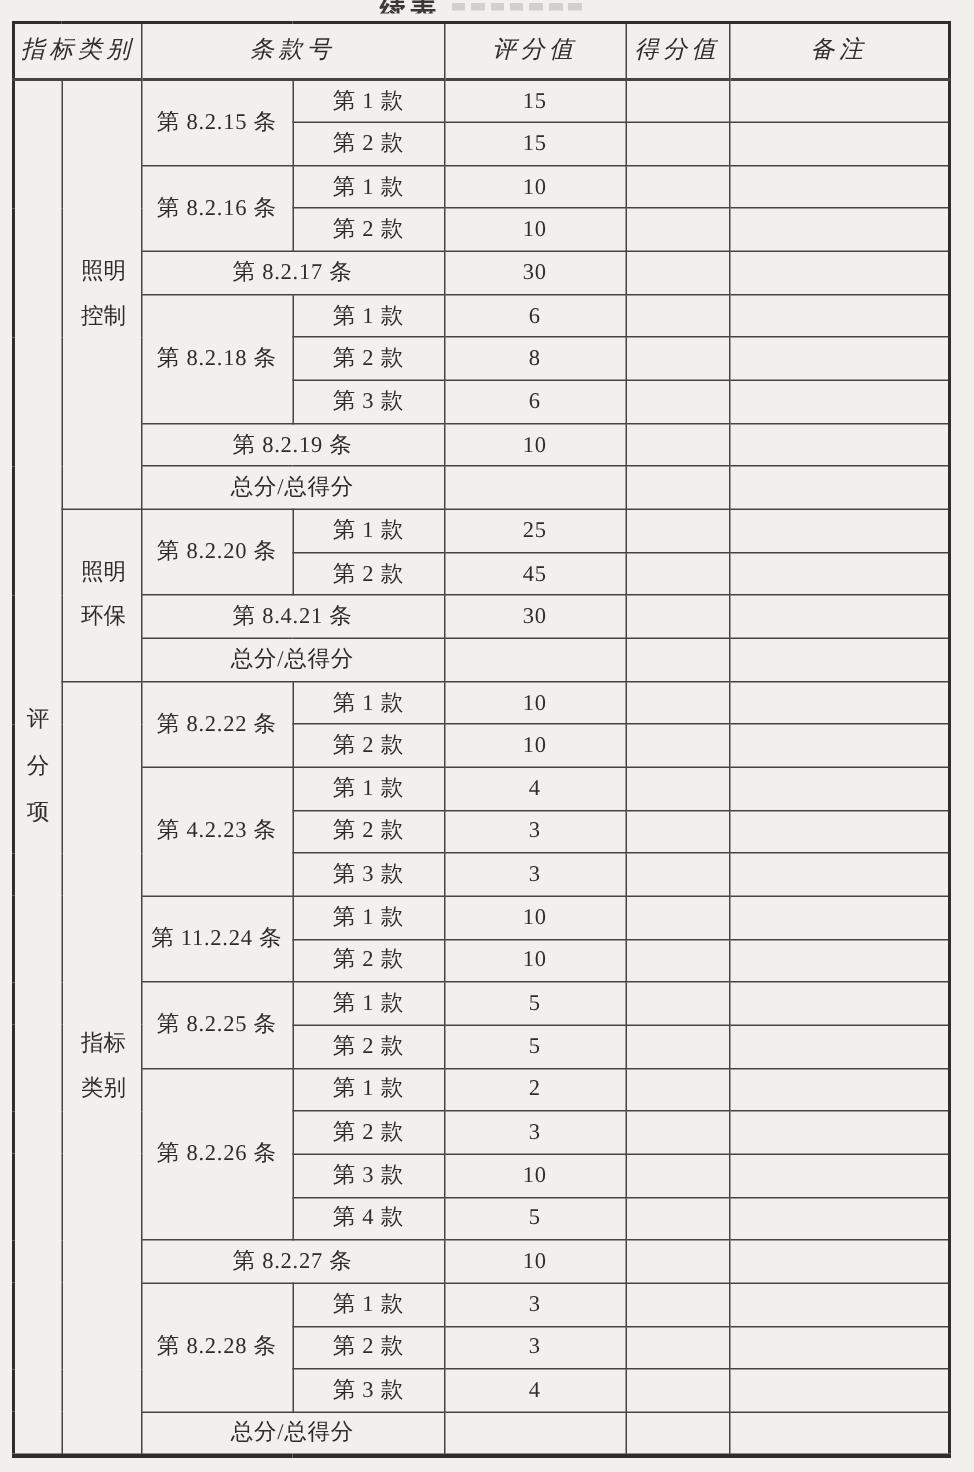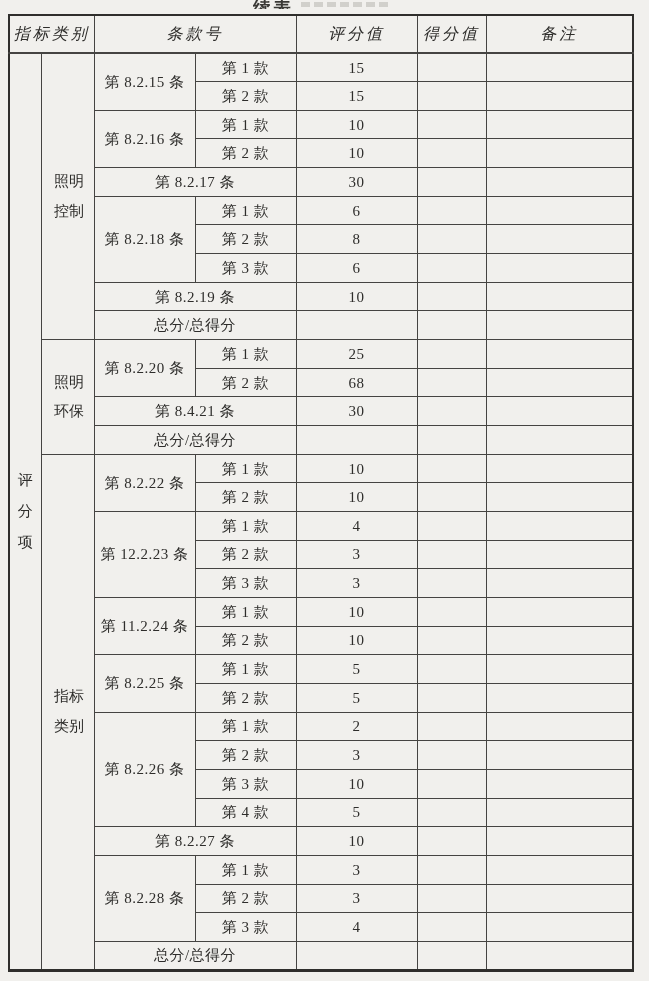--- a/index.html
+++ b/index.html
@@ -209,21 +209,21 @@
           <div class="cat-label">照明环保</div>
         </td>
       <td rowspan="2" class="clause-cell">第 8.2.20 条</td>
       <td class="subclause-cell">第 1 款</td>
       <td class="value-cell">25</td>
       <td></td>
       <td></td>
     </tr>
     <tr>
       <td class="subclause-cell">第 2 款</td>
-      <td class="value-cell">68</td>
+      <td class="value-cell">45</td>
       <td></td>
       <td></td>
     </tr>
     <tr>
       <td colspan="2" class="clause-cell">第 8.4.21 条</td>
       <td class="value-cell">30</td>
       <td></td>
       <td></td>
     </tr>
     <tr>
@@ -243,21 +243,21 @@
       <td></td>
       <td></td>
     </tr>
     <tr>
       <td class="subclause-cell">第 2 款</td>
       <td class="value-cell">10</td>
       <td></td>
       <td></td>
     </tr>
     <tr>
-      <td rowspan="3" class="clause-cell">第 12.2.23 条</td>
+      <td rowspan="3" class="clause-cell">第 4.2.23 条</td>
       <td class="subclause-cell">第 1 款</td>
       <td class="value-cell">4</td>
       <td></td>
       <td></td>
     </tr>
     <tr>
       <td class="subclause-cell">第 2 款</td>
       <td class="value-cell">3</td>
       <td></td>
       <td></td>

